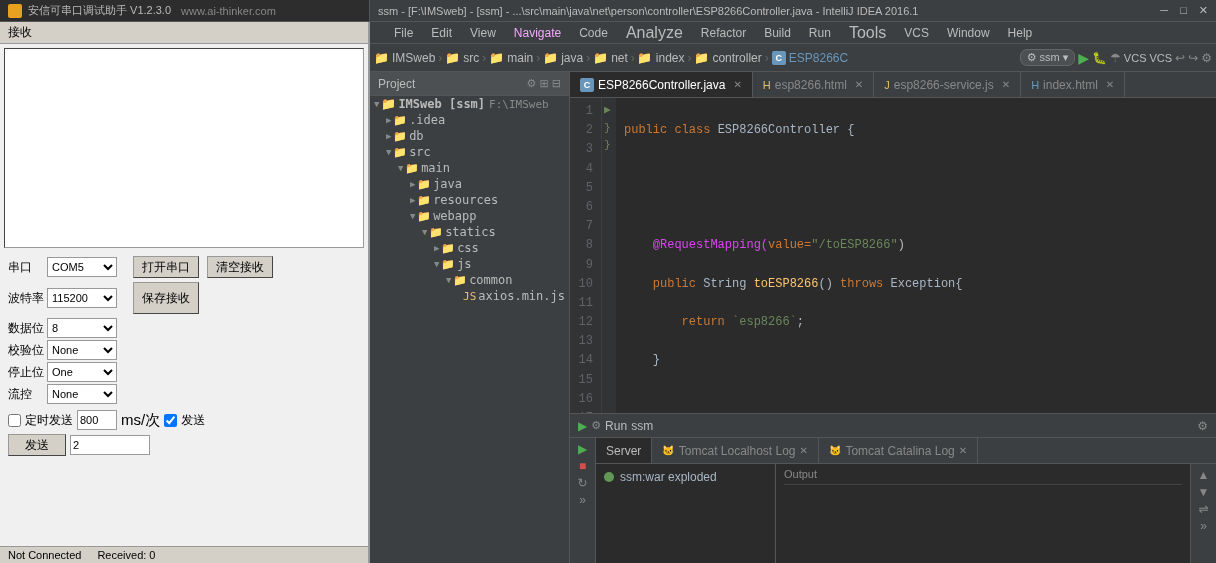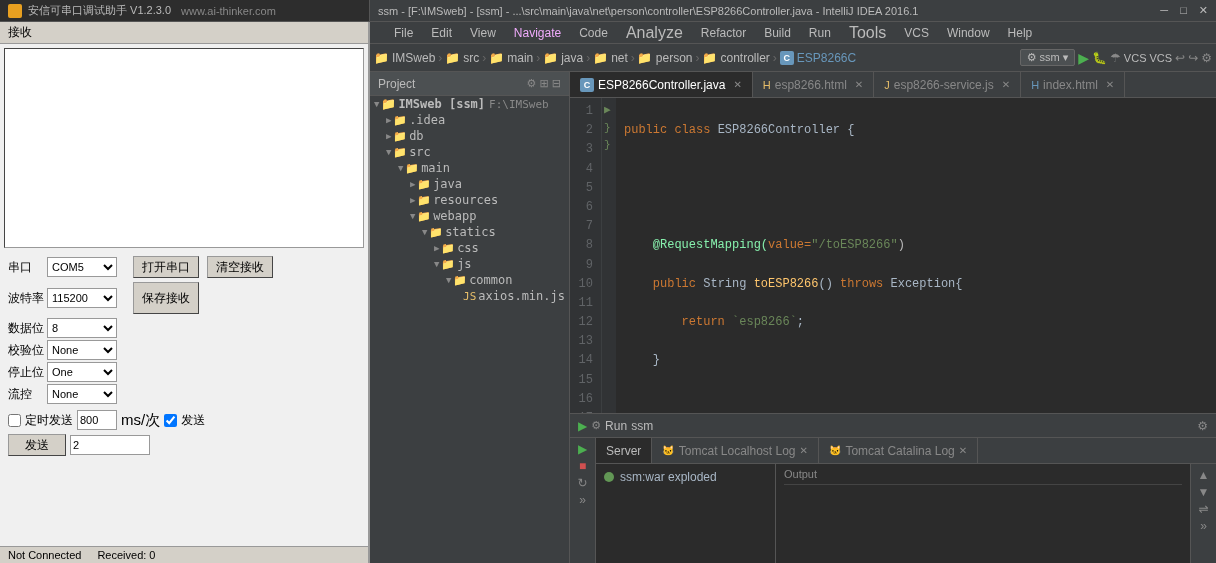--- a/index.html
+++ b/index.html
@@ -146,30 +146,30 @@
       <span style="color:#c8a951;">📁</span>
       <span style="font-size:12px; color:#bbb; cursor:pointer;">main</span>
       <span style="color:#666;">›</span>
       <span style="color:#c8a951;">📁</span>
       <span style="font-size:12px; color:#bbb; cursor:pointer;">java</span>
       <span style="color:#666;">›</span>
       <span style="color:#c8a951;">📁</span>
       <span style="font-size:12px; color:#bbb; cursor:pointer;">net</span>
       <span style="color:#666;">›</span>
       <span style="color:#c8a951;">📁</span>
-      <span style="font-size:12px; color:#bbb; cursor:pointer;">person</span>
+      <span style="font-size:12px; color:#bbb; cursor:pointer;">index</span>
       <span style="color:#666;">›</span>
       <span style="color:#c8a951;">📁</span>
       <span style="font-size:12px; color:#bbb; cursor:pointer;">controller</span>
       <span style="color:#666;">›</span>
       <span style="background:#6897bb; color:#fff; width:14px; height:14px; display:inline-flex; align-items:center; justify-content:center; border-radius:2px; font-size:9px; font-weight:bold;">C</span>
       <span style="font-size:12px; color:#6897bb; cursor:pointer;">ESP8266C</span>
 
       <div style="margin-left:auto; display:flex; align-items:center; gap:3px;">
-        <span style="font-size:11px; color:#bbb; padding:1px 6px; background:#4c5052; border:1px solid #666; border-radius:2px; cursor:pointer;">⚙ ssm ▾</span>
+        <span style="font-size:11px; color:#bbb; padding:1px 6px; background:#4c5052; border:1px solid #666; border-radius:7px; cursor:pointer;">⚙ ssm ▾</span>
         <button style="background:transparent; border:none; cursor:pointer; color:#4caf50; font-size:14px;">▶</button>
         <button style="background:transparent; border:none; cursor:pointer; color:#888; font-size:12px;">🐛</button>
         <button style="background:transparent; border:none; cursor:pointer; color:#888; font-size:12px;">☂</button>
         <span style="font-size:11px; color:#bbb; cursor:pointer;">VCS</span>
         <span style="font-size:11px; color:#bbb; cursor:pointer;">VCS</span>
         <button style="background:transparent; border:none; cursor:pointer; color:#888; font-size:12px;">↩</button>
         <button style="background:transparent; border:none; cursor:pointer; color:#888; font-size:12px;">↪</button>
         <button style="background:transparent; border:none; cursor:pointer; color:#888; font-size:12px;">⚙</button>
       </div>
     </div>
@@ -332,21 +332,21 @@
               <div style="color:#6a8759;">}</div>
             <div> </div>
               <div> </div>
               <div> </div>
           </div>
 
           <div style="flex:1; padding:4px 8px; line-height:1.6; white-space:pre; overflow-x:auto;">
 <div><span style="color:#cc7832;">public class </span><span style="color:#a9b7c6;">ESP8266Controller </span><span style="color:#a9b7c6;">{</span></div>
 <div> </div>
 <div> </div>
-<div>    <span style="color:#86efac;">@RequestMapping(</span><span style="color:#cc7832;">value=</span><span style="color:#6a8759;">"/toESP8266"</span><span style="color:#bbb;">)</span></div>
+<div>    <span style="color:#d946ef;">@RequestMapping(</span><span style="color:#cc7832;">value=</span><span style="color:#6a8759;">"/toESP8266"</span><span style="color:#bbb;">)</span></div>
 <div>    <span style="color:#cc7832;">public </span><span style="color:#a9b7c6;">String </span><span style="color:#ffc66d;">toESP8266</span><span style="color:#a9b7c6;">() </span><span style="color:#cc7832;">throws </span><span style="color:#a9b7c6;">Exception{</span></div>
 <div>        <span style="color:#cc7832;">return </span><span style="color:#6a8759;">`esp8266`</span><span style="color:#a9b7c6;">;</span></div>
 <div>    <span style="color:#a9b7c6;">}</span></div>
 <div> </div>
 
 
 
 
 
 

